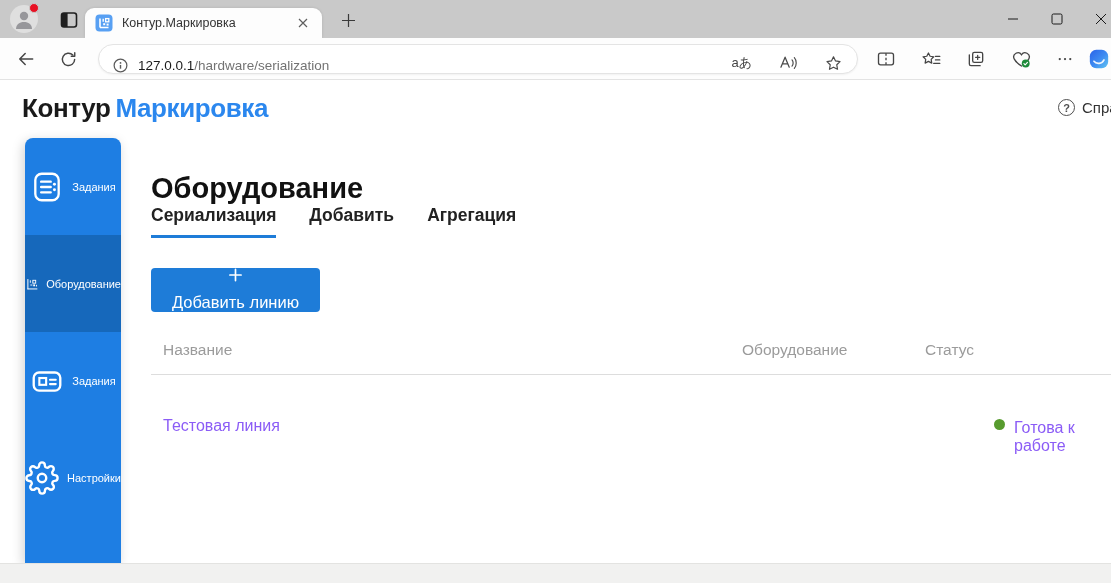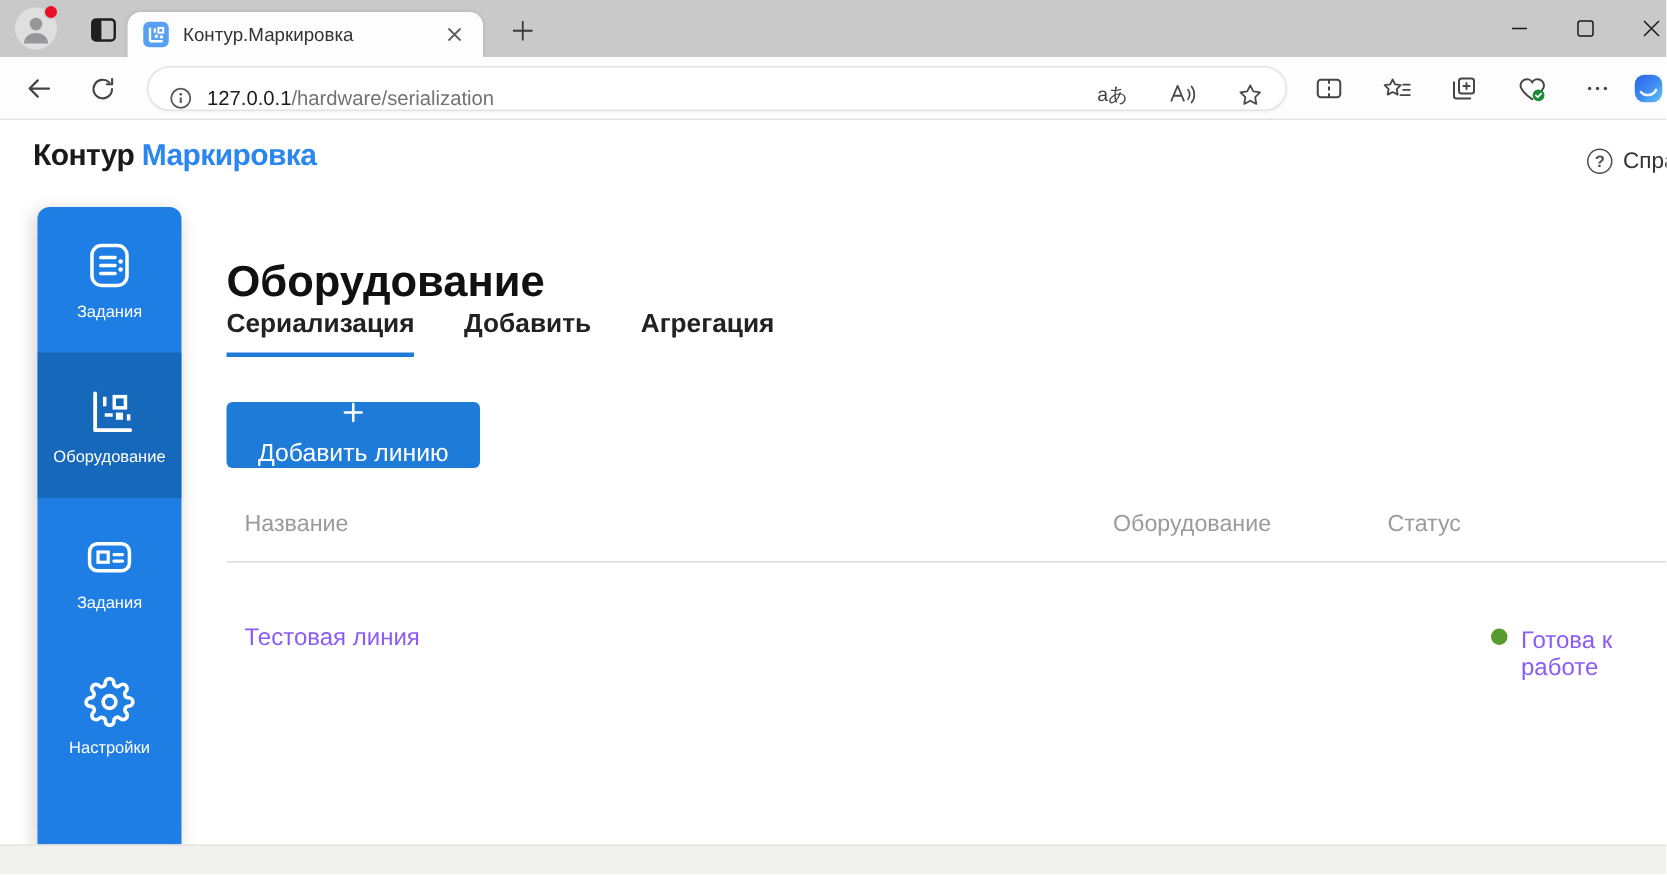--- a/index.html
+++ b/index.html
@@ -42,35 +42,35 @@
   .url{ margin-left:10px; font-size:13.5px; white-space:nowrap; flex:1; overflow:hidden; }
   .url-host{ color:#1b1b1b; }
   .url-path{ color:#737373; }
   .pill-icons{ display:flex; align-items:center; gap:26px; margin-left:12px; }
   .translate-txt{ font-size:13px; color:#444; cursor:pointer; }
   .tb-icon{ position:absolute; top:10px; width:22px; height:22px; display:flex; align-items:center;
     justify-content:center; cursor:pointer; }
 
   
   .appheader{ position:absolute; top:80px; left:0; right:0; height:58px; background:#fff; }
-  .logo{ position:absolute; left:22px; top:13px; font-size:20px; font-weight:700; letter-spacing:-0.4px;
+  .logo{ position:absolute; left:22px; top:13px; font-size:26px; font-weight:700; letter-spacing:-0.4px;
     white-space:nowrap; }
   .logo .lg-black{ color:#1a1a1a; }
   .logo .lg-blue{ color:var(--c-logo-blue); margin-left:5px; }
   .help-link{ position:absolute; left:1058px; top:19px; display:flex; align-items:center; gap:7px;
     white-space:nowrap; cursor:pointer; }
   .help-circle{ width:17px; height:17px; border:1.5px solid #4f4f4f; border-radius:50%; color:#4f4f4f;
     font-size:11px; font-weight:700; display:flex; align-items:center; justify-content:center; }
   .help-text{ font-size:15px; color:#333; }
 
   
   .appbody{ position:absolute; top:138px; left:0; width:1111px; height:425px; background:#fff; }
   .sidebar{ position:absolute; left:25px; top:0; width:96px; height:425px; background:var(--c-sidebar);
     border-radius:8px 8px 0 0; box-shadow:-2px 3px 12px rgba(0,0,0,.18); overflow:hidden; }
-  .sitem{ height:97px; display:flex; flex-direction:column; align-items:center; justify-content:center;
+  .sitem{ height:97px; display:flex; flex-direction:row; align-items:center; justify-content:center;
     gap:8px; color:#fff; cursor:pointer; }
   .sitem.active{ background:var(--c-sidebar-active); }
   .slabel{ font-size:11px; color:#fff; }
 
   .main{ position:absolute; left:151px; top:0; width:960px; height:425px; }
   .page-title{ margin-top:34px; font-size:29px; font-weight:700; color:#111; }
   .tabs{ display:flex; gap:33px; }
   .tab-item{ font-size:17.5px; font-weight:700; color:#222; padding-bottom:9px;
     border-bottom:3px solid transparent; cursor:pointer; }
   .tab-item.active{ border-bottom-color:var(--c-accent); }

